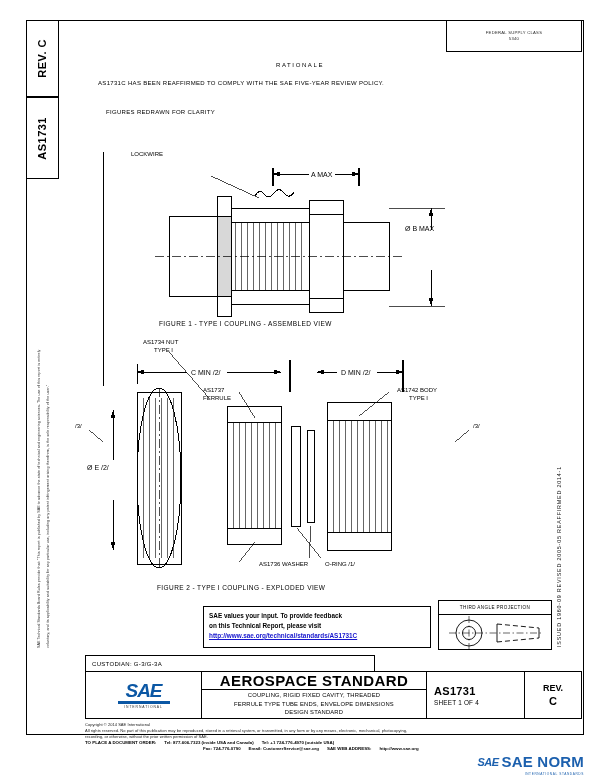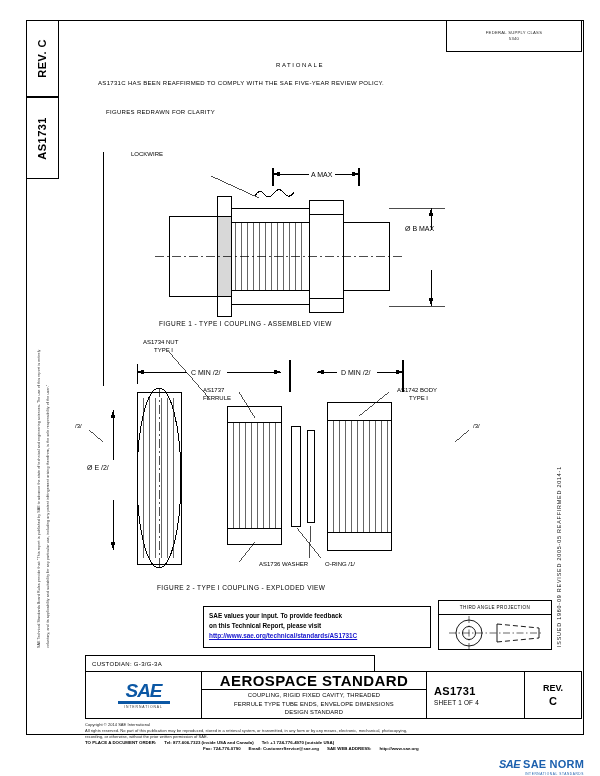--- a/index.html
+++ b/index.html
@@ -92,21 +92,21 @@
 
   
   #footer{position:absolute;left:85px;top:722px;width:497px;}
   .fp{font-size:4px;line-height:1.45;letter-spacing:.05px;color:#1a1a1a;}
   .fp-b{font-size:4.4px;font-weight:bold;color:#000;}
   .ftrow{display:flex;gap:8px;margin-top:1px;}
 
   
   #watermark{position:absolute;right:16px;bottom:6px;display:flex;align-items:center;gap:3px;}
   #wm-badge{font-size:11px;font-weight:bold;font-style:italic;color:#1c60ae;letter-spacing:-.5px;}
-  #wm-text{font-size:11px;font-weight:bold;color:#1c60ae;letter-spacing:.2px;}
+  #wm-text{font-size:15px;font-weight:bold;color:#1c60ae;letter-spacing:.2px;}
   #wm-sub{position:absolute;right:16px;bottom:0px;font-size:3.2px;color:#1c60ae;letter-spacing:.6px;}
 </style>
 </head>
 <body>
 
 <div id="sheet">
 
   <div id="border-outer"></div>
 
   <div class="vbox" id="rev-box">

